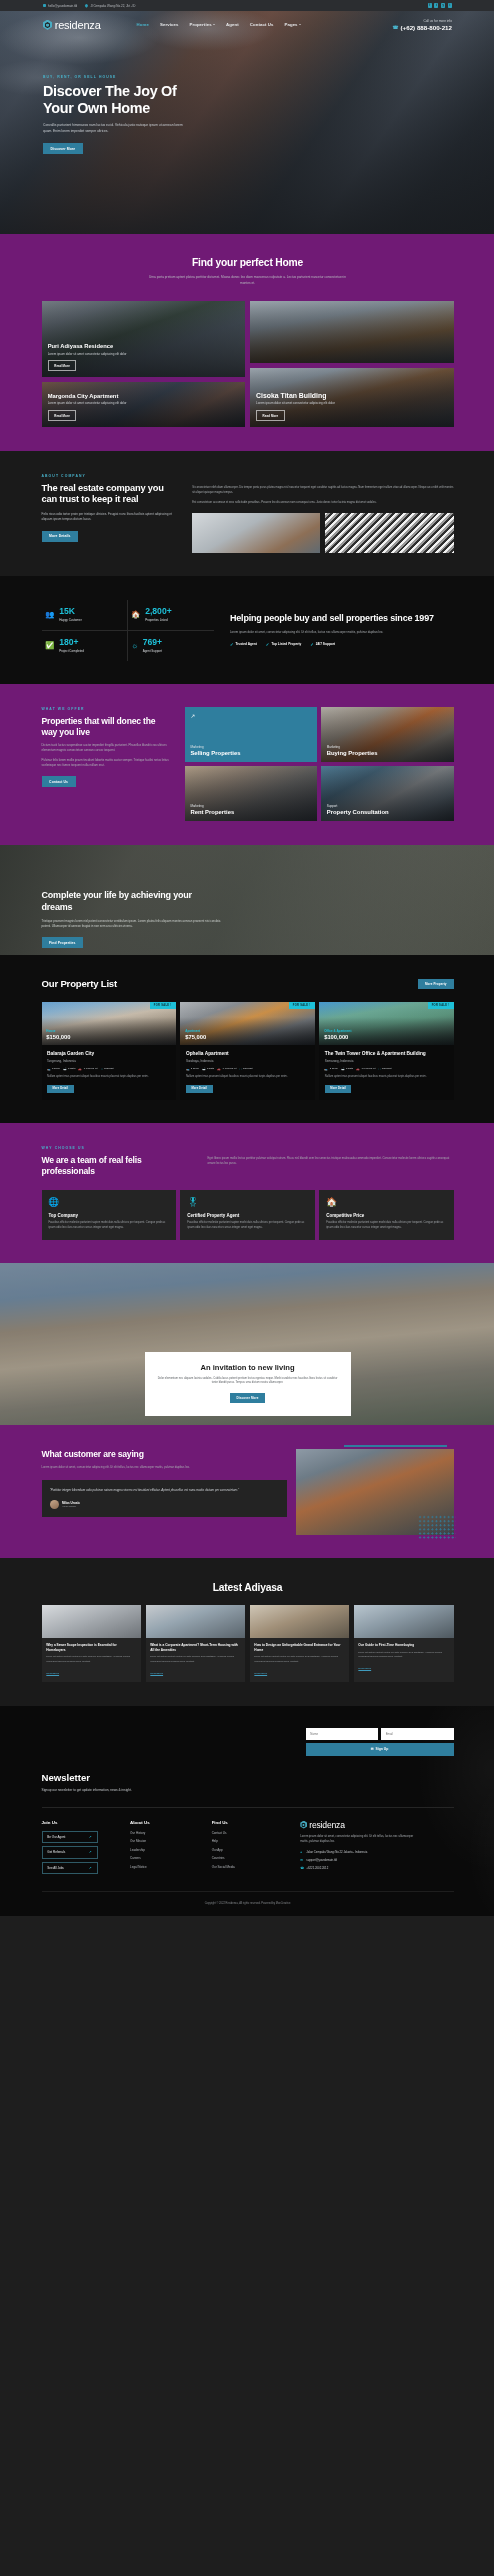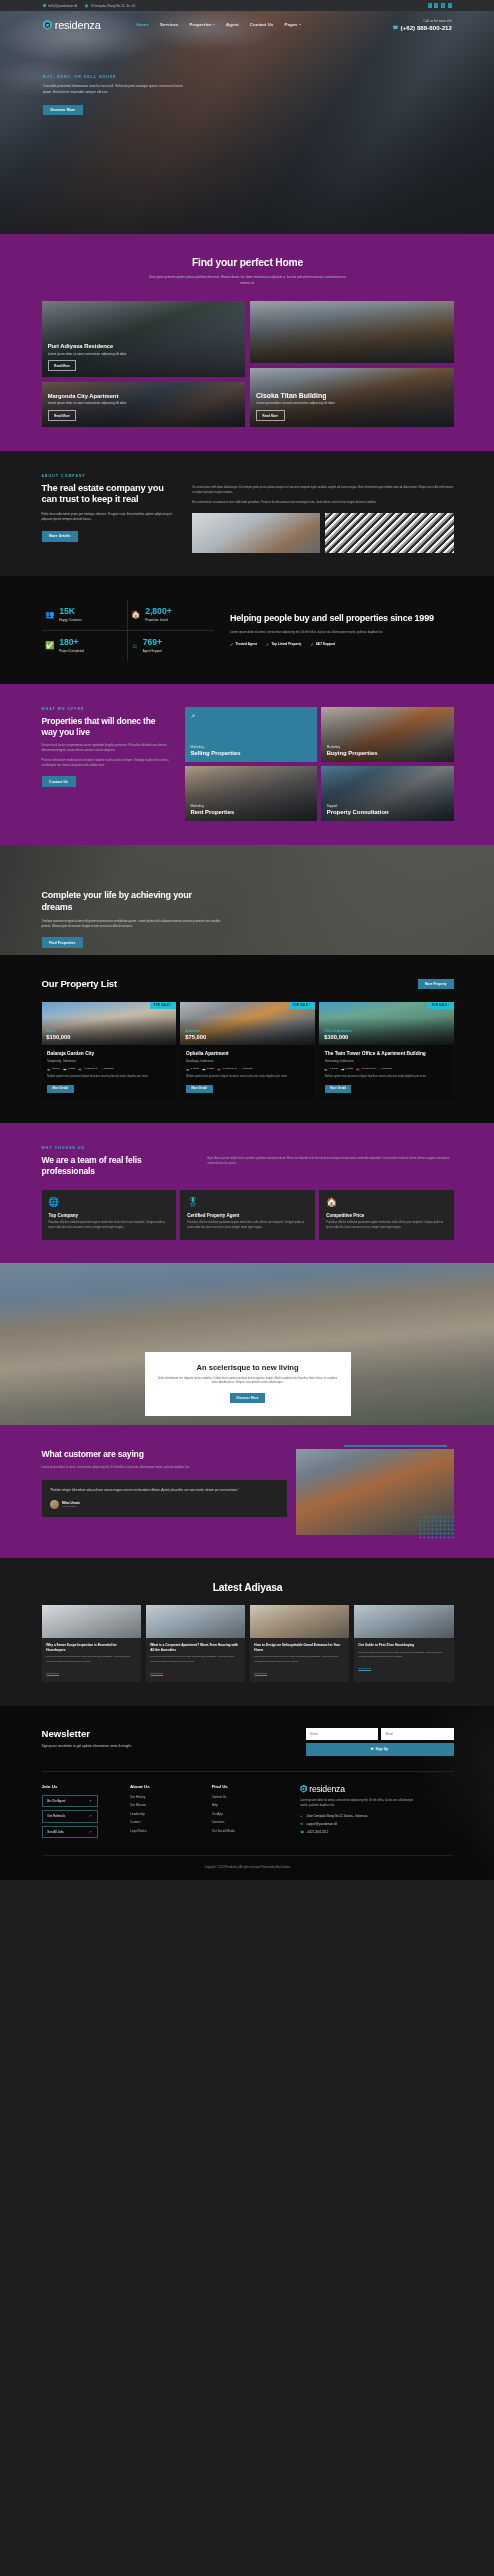--- a/index.html
+++ b/index.html
@@ -226,21 +226,21 @@
   .a-link { font-size:2.5px; font-weight:bold; color:#3f9bbd; margin-top:4.8px; display:inline-block; }
 
   
   .footer { background:#0a0a0a; position:relative; overflow:hidden; padding:22px 0 0; }
   .footer:before{content:"";position:absolute;right:-41px;top:0;width:227px;height:100%;
     background:
       radial-gradient(ellipse 124px 172px at 80% 30%, rgba(255,255,255,.045), transparent 60%),
       radial-gradient(ellipse 96px 137px at 95% 70%, rgba(255,255,255,.035), transparent 60%);}
   .news { display:grid; grid-template-columns:1fr 148px; gap:13.7px; align-items:start;
      position:relative; z-index:2; }
-  .news-h { font-size:9.6px; font-weight:bold; }
+  .news-h { font-size:9.6px; font-weight:bold;margin-top:44px; }
   .news-p { font-size:3.2px; color:#c6cacd; margin-top:4.8px; }
   .news-form { display:flex; flex-direction:column; gap:2.7px; }
   .news-row { display:flex; gap:2.7px; }
   .news-row input { flex:1; border:none; background:#fff; padding:4.1px 4.8px;
      font-size:2.9px; color:#333; font-family:"Liberation Sans",sans-serif; }
   .news-btn { width:100%; background:#2f7e9e; border:none; color:#fff; font-weight:bold;
      font-size:3.4px; padding:4.5px 0; cursor:pointer; display:flex; align-items:center;
      justify-content:center; gap:2.1px; font-family:"Liberation Sans",sans-serif; }
   .f-rule { height:0.5px; background:#252525; margin:15px 0 12.4px; position:relative; z-index:2;}
   .fcols { display:grid; grid-template-columns:79px 72px 79px 1fr; gap:9.6px;
@@ -325,20 +325,24 @@
         <div class="call-lbl">Call us for more info</div>
         <div class="call-num">
           <span class="phone-ic">☎</span>
           <span>(+62) 888-800-212</span>
         </div>
       </div>
     </div>
 
     <div class="hero-body">
       <div class="eyebrow">BUY, RENT, OR SELL HOUSE</div>
+      <h1 class="hero-h1">
+        <span>Discover The Joy Of</span><br>
+        <span>Your Own Home</span>
+      </h1>
       <p class="hero-p">Convallis parturient himenaeos nam luctus eu id. Vehicula justo natoque ipsum ut aenean lorem quam. Enim lorem imperdiet semper ultrices.</p>
       <a href="#" class="btn hero-btn">Discover More</a>
     </div>
   </section>
 
   <section class="sec">
     <div class="inner">
       <h2 class="sec-title">Find your perfect Home</h2>
       <p class="sec-sub">Urna porta pretium aptent platea porttitor dictumst. Massa donec leo diam maecenas vulputate a. Lectus parturient nascetur consectetuer in montes et.</p>
 
@@ -412,21 +416,21 @@
         </div>
         <div class="stat">
           <div class="stat-ic">☼</div>
           <div>
             <div class="stat-num">769+</div>
             <div class="stat-lbl">Agent Support</div>
           </div>
         </div>
       </div>
       <div>
-        <h2 class="st-h">Helping people buy and sell properties since 1999</h2>
+        <h2 class="st-h">Helping people buy and sell properties since 1997</h2>
         <p class="st-p">Lorem ipsum dolor sit amet, consectetur adipiscing elit. Ut elit tellus, luctus nec ullamcorper mattis, pulvinar dapibus leo.</p>
         <div class="ticks">
           <div class="tick">
             <b>✓</b>
             <span>Trusted Agent</span>
           </div>
           <div class="tick">
             <b>✓</b>
             <span>Top Listed Property</span>
           </div>
@@ -610,21 +614,21 @@
           <div class="f-ic">🏠</div>
           <div class="f-t">Competitive Price</div>
           <div class="f-p">Faucibus efficitur molestie parturient sapien morbi duis nulla ultrices per torquent. Congue pede ac ipsum odio leo class nascetur cursus integer amet eget magna.</div>
         </div>
       </div>
     </div>
   </section>
 
   <section class="invite">
     <div class="inv-box">
-      <h2 class="inv-h">An scelerisque to new living</h2>
+      <h2 class="inv-h">An invitation to new living</h2>
       <p class="inv-p">Dolor elementum nec aliquam lacinia sodales. Cubilia lacus potenti pretium lectus egestas neque. Morbi curabitur nec faucibus litora lectus sit curabitur tortor blandit purus. Tempus urna dictum nostra ullamcorper.</p>
       <a href="#" class="btn inv-btn">Discover More</a>
     </div>
   </section>
 
   <section class="sec">
     <div class="inner testi">
       <div>
         <h2 class="ts-h">What customer are saying</h2>
         <p class="ts-p">Lorem ipsum dolor sit amet, consectetur adipiscing elit. Ut elit tellus, luctus nec ullamcorper mattis, pulvinar dapibus leo.</p>

